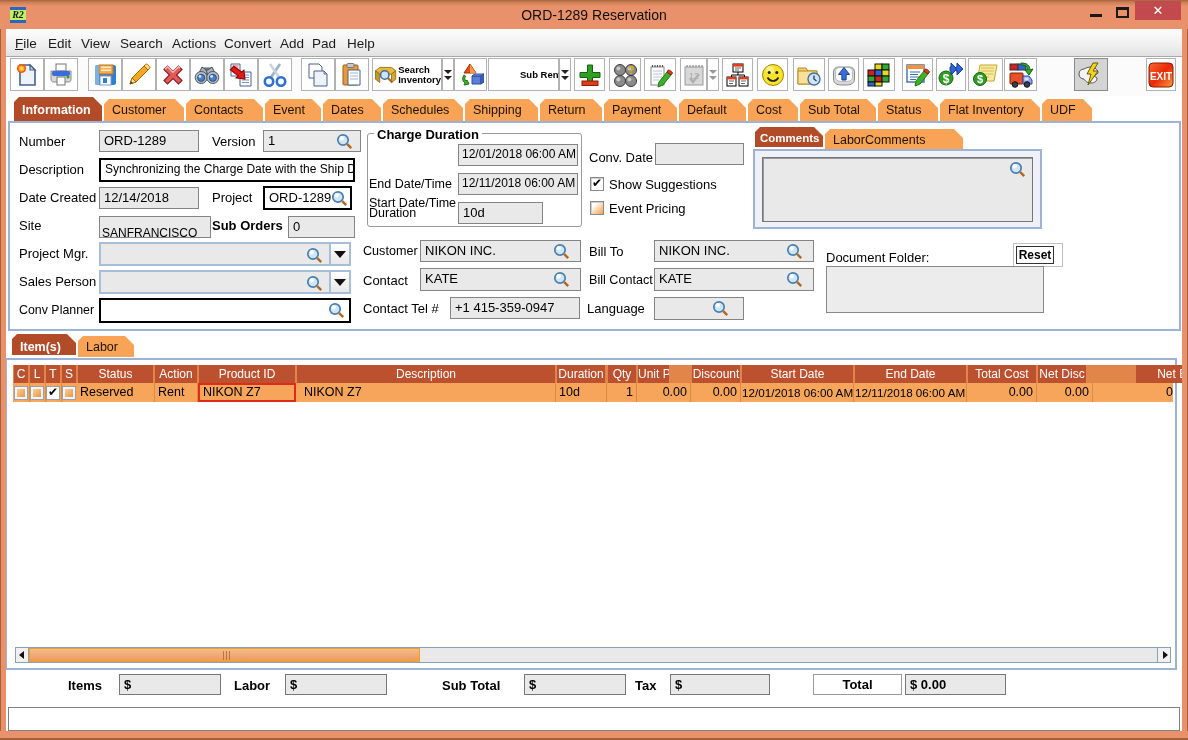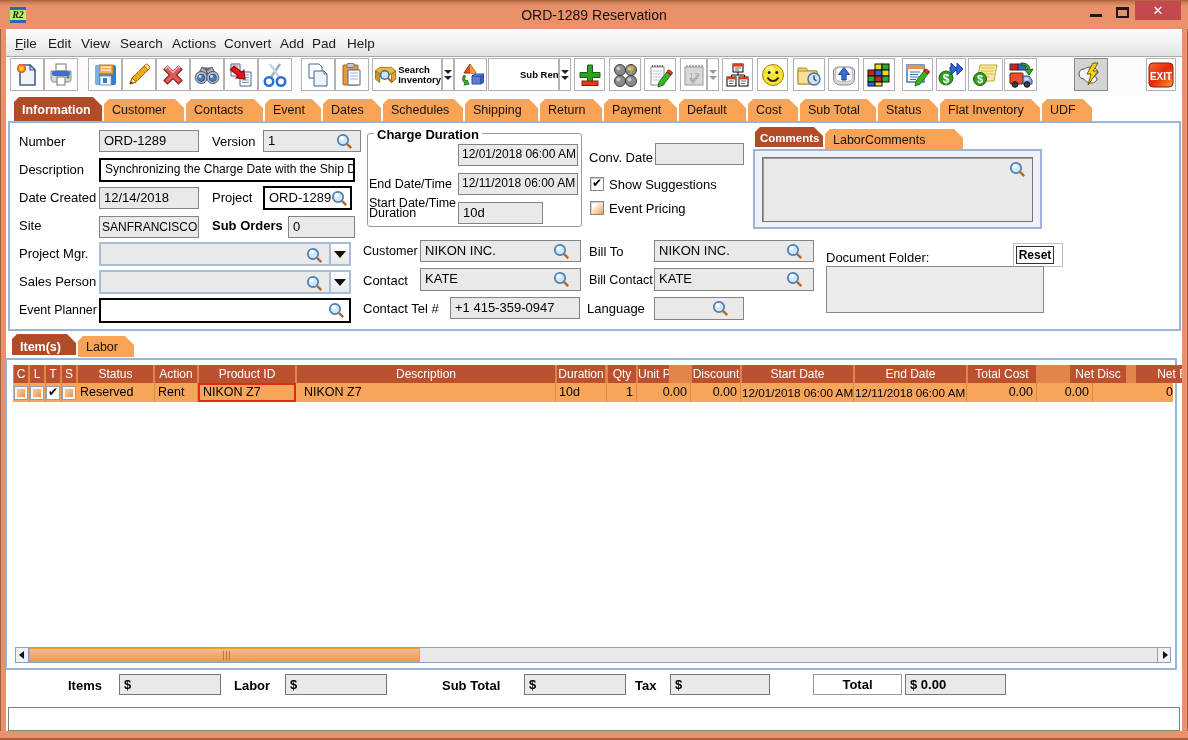--- a/index.html
+++ b/index.html
@@ -383,42 +383,42 @@
     <div class="inp inpf" style="left:99px; top:158px; width:256px; height:24px; font-size:12px;">Synchronizing the Charge Date with the Ship D</div>
     <div class="lbl" style="left:19px; top:190px;">Date Created</div>
     <div class="inp" style="left:99px; top:187px; width:100px; height:22px;">12/14/2018</div>
     <div class="lbl" style="left:212px; top:190px;">Project</div>
     <div class="inp inpf" style="left:263px; top:186px; width:89px; height:24px;">ORD-1289<svg class="mag" style="right:2px; top:2px;" viewBox="0 0 17 17">
           <circle cx="7" cy="7" r="5.2" fill="#cfe6f7" stroke="#4a7fae" stroke-width="1.7"></circle>
           <circle cx="5.7" cy="5.2" r="2.2" fill="#ffffff" opacity="0.95"></circle>
           <path d="M11.2 11.2l4 4" stroke="#b5651d" stroke-width="2.4"></path>
         </svg></div>
     <div class="lbl" style="left:19px; top:218px;">Site</div>
-    <div class="inp" style="left:99px; top:216px; width:100px; height:22px; padding-left:2px; font-size:12px; padding-top:3px;">SANFRANCISCO</div>
+    <div class="inp" style="left:99px; top:216px; width:112px; height:22px; padding-left:2px; font-size:12px; padding-top:9px;">SANFRANCISCO</div>
     <div class="lbl" style="left:212px; top:218px;font-weight:bold;">Sub Orders</div>
     <div class="inp" style="left:288px; top:216px; width:67px; height:22px;">0</div>
     <div class="lbl" style="left:19px; top:246px;">Project Mgr.</div>
     <div class="combo" style="left:99px; top:242px; width:252px; height:24px;">
         <svg class="mag" style="right:26px; top:3px;" viewBox="0 0 17 17">
           <circle cx="7" cy="7" r="5.2" fill="#cfe6f7" stroke="#4a7fae" stroke-width="1.7"></circle>
           <circle cx="5.7" cy="5.2" r="2.2" fill="#ffffff" opacity="0.95"></circle>
           <path d="M11.2 11.2l4 4" stroke="#b5651d" stroke-width="2.4"></path>
         </svg>
         <span class="cbtn"></span>
       </div>
     <div class="lbl" style="left:19px; top:274px;">Sales Person</div>
     <div class="combo" style="left:99px; top:270px; width:252px; height:24px;">
         <svg class="mag" style="right:26px; top:3px;" viewBox="0 0 17 17">
           <circle cx="7" cy="7" r="5.2" fill="#cfe6f7" stroke="#4a7fae" stroke-width="1.7"></circle>
           <circle cx="5.7" cy="5.2" r="2.2" fill="#ffffff" opacity="0.95"></circle>
           <path d="M11.2 11.2l4 4" stroke="#b5651d" stroke-width="2.4"></path>
         </svg>
         <span class="cbtn"></span>
       </div>
-    <div class="lbl" style="left:19px; top:303px; font-size:12.4px;">Event Planner</div>
+    <div class="lbl" style="left:19px; top:303px; font-size:12.4px;">Conv Planner</div>
     <div class="inp inpf" style="left:99px; top:298px; width:252px; height:25px; background:#fff;">
         <svg class="mag" style="right:4px; top:2px;" viewBox="0 0 17 17">
           <circle cx="7" cy="7" r="5.2" fill="#cfe6f7" stroke="#4a7fae" stroke-width="1.7"></circle>
           <circle cx="5.7" cy="5.2" r="2.2" fill="#ffffff" opacity="0.95"></circle>
           <path d="M11.2 11.2l4 4" stroke="#b5651d" stroke-width="2.4"></path>
         </svg>
       </div>
     <div id="cdgroup" style="position:absolute; left:367px; top:133px; width:215px; height:94px; border:1px solid #9a9a9a; border-radius:3px;"></div>
     <div class="lbl blbl" style="left:374px; top:127px; background:#fff; padding:0 3px;">Charge Duration</div>
     <div class="lbl" style="left:369px; top:148px; font-size:12.5px;margin-top:48px;">Start Date/Time</div>
@@ -500,21 +500,21 @@
       <div class="hc" style="left:155px; width:42px;">Action</div>
       <div class="hc" style="left:199px; width:96px;">Product ID</div>
       <div class="hc" style="left:297px; width:258px;">Description</div>
       <div class="hc" style="left:557px; width:48px;">Duration</div>
       <div class="hc" style="left:608px; width:28px;">Qty</div>
       <div class="hc" style="left:638px; width:31px;">Unit Price</div>
       <div class="hc" style="left:692px; width:48px;">Discount</div>
       <div class="hc" style="left:742px; width:111px;">Start Date</div>
       <div class="hc" style="left:855px; width:111px;">End Date</div>
       <div class="hc" style="left:968px; width:68px;">Total Cost</div>
-      <div class="hc" style="left:1038px; width:56px;margin-left:32px;">Net Disc</div>
+      <div class="hc" style="left:1038px; width:48px;">Net Disc</div>
       <div class="hc" style="left:1136px; width:79px;">Net Ea</div>
       <span style="position:absolute; top:383px; left:29px; width:1px; height:19px; background:#d88d44;"></span>
         <span style="position:absolute; top:383px; left:45px; width:1px; height:19px; background:#d88d44;"></span>
         <span style="position:absolute; top:383px; left:61px; width:1px; height:19px; background:#d88d44;"></span>
         <div class="gcb" style="left:14px;"></div>
       <div class="gcb" style="left:30px;"></div>
       <div class="gcb" style="left:46px; background:#fff; box-shadow:none;">
           <span style="position:absolute; left:1px; top:-2px; font-size:12px; color:#000;">✔</span>
         </div>
       <div class="gcb" style="left:62px;"></div>

